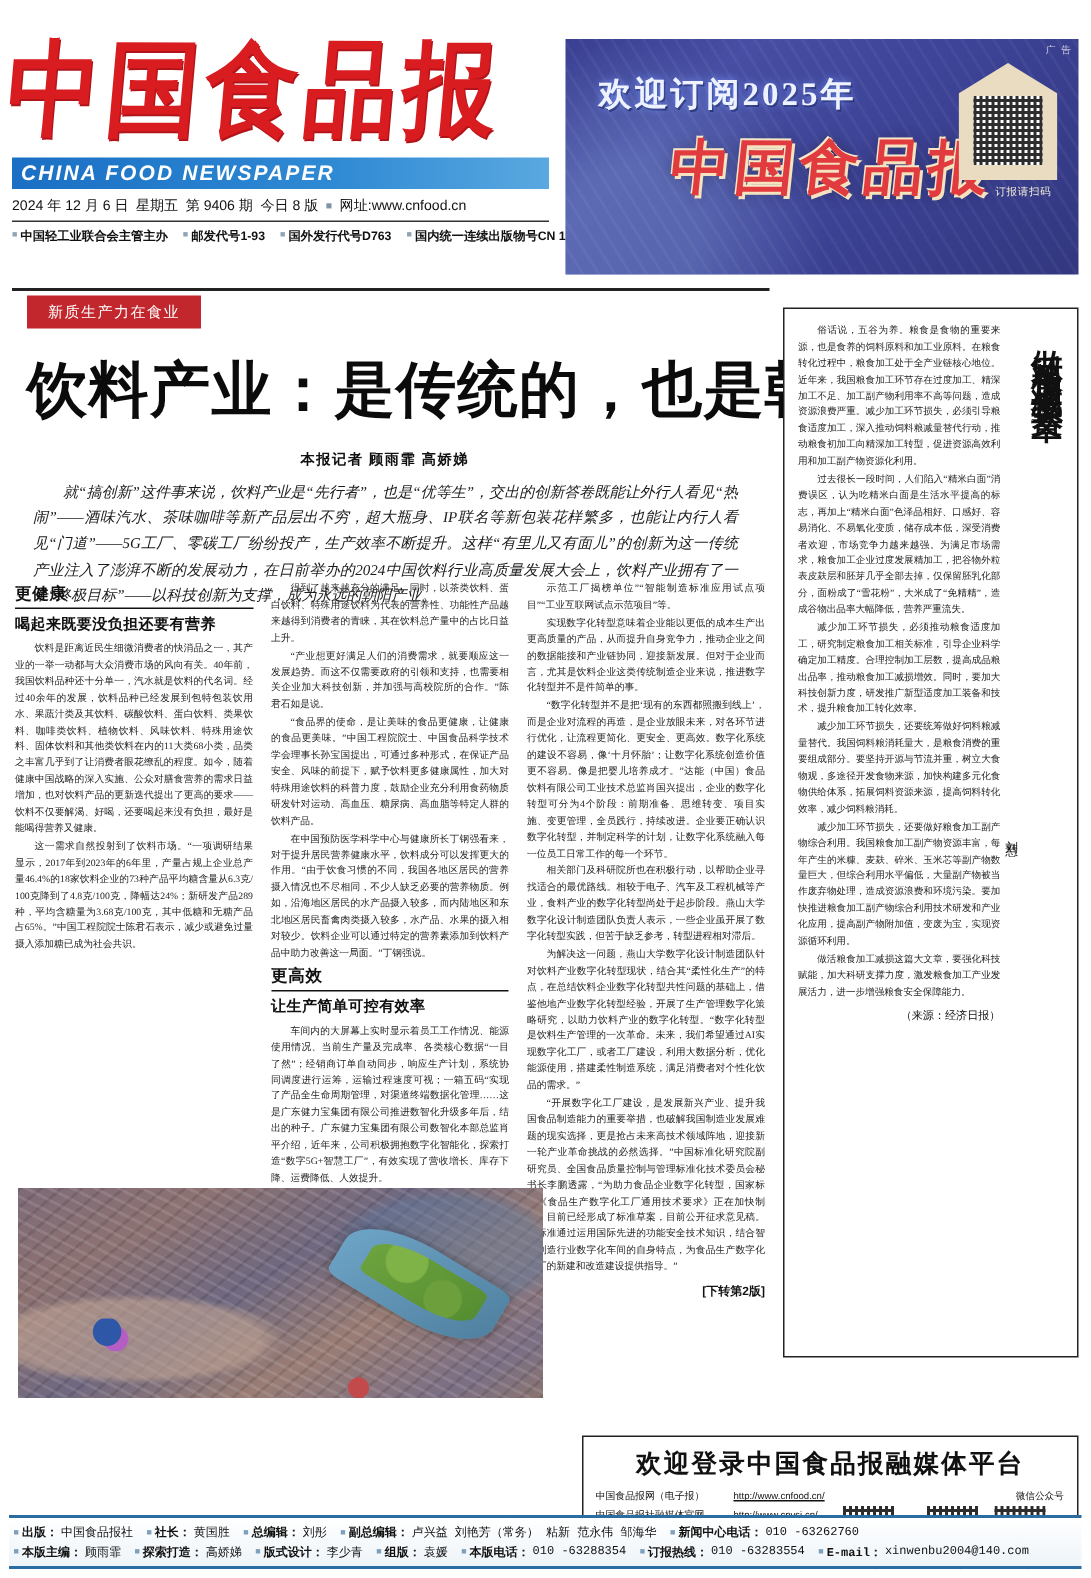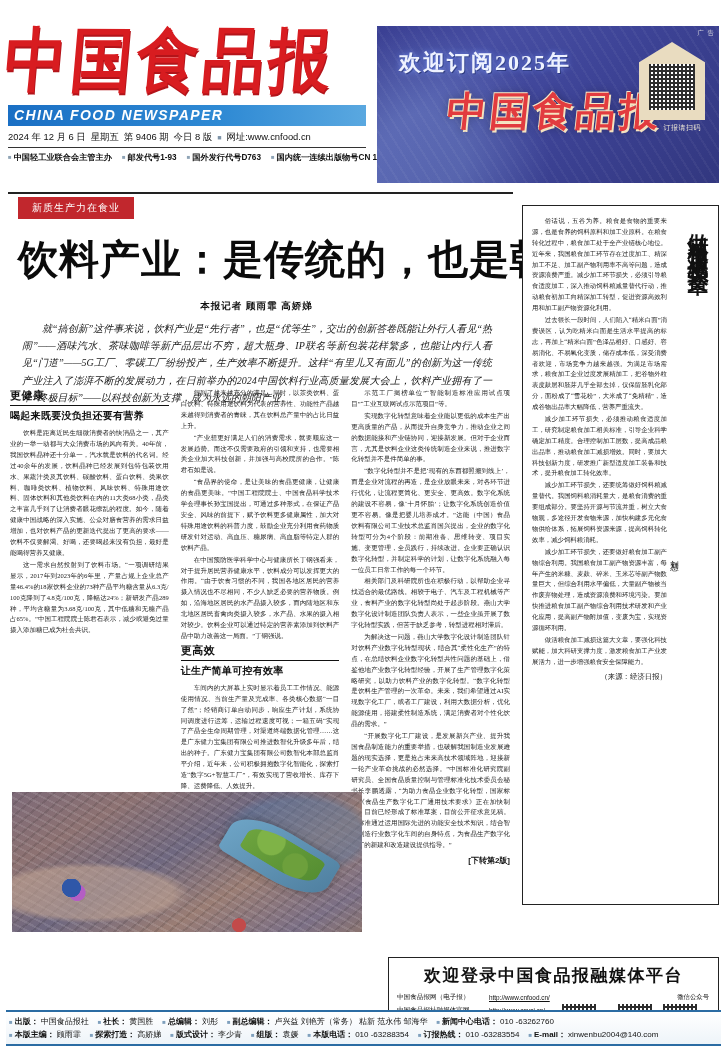--- a/index.html
+++ b/index.html
@@ -295,21 +295,21 @@
 
   
   .footer {
     position:absolute; left: 6px; bottom: 6px; width: 715px;
     border-top: 2px solid #2b6ca3; border-bottom: 2px solid #2b6ca3;
     padding: 3px 0 3px 0;
     background: linear-gradient(to bottom, #fff 0%, #eef4f9 100%);
   }
   .footer-row {
     display:flex; align-items:center; flex-wrap:nowrap;
-    font-family:Liberation Sans, sans-serif;
+    font-family:Liberation Mono, monospace;
     font-size: 8px; color:#111; white-space:nowrap; gap: 9px;
     padding: 1px 3px;
   }
   .footer-row .itm { display:flex; align-items:center; gap:2px; font-weight:bold; }
   .footer-row .sq { color:#7fa0bd; font-size:6px; }
   .footer-row .plain { font-weight:normal; }
 </style>
 </head>
 <body>
 

